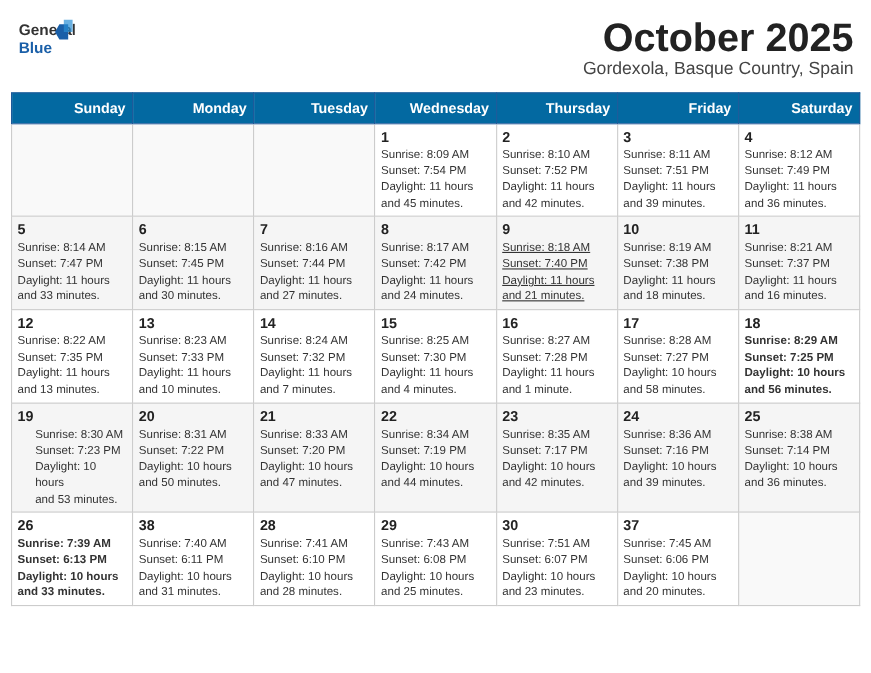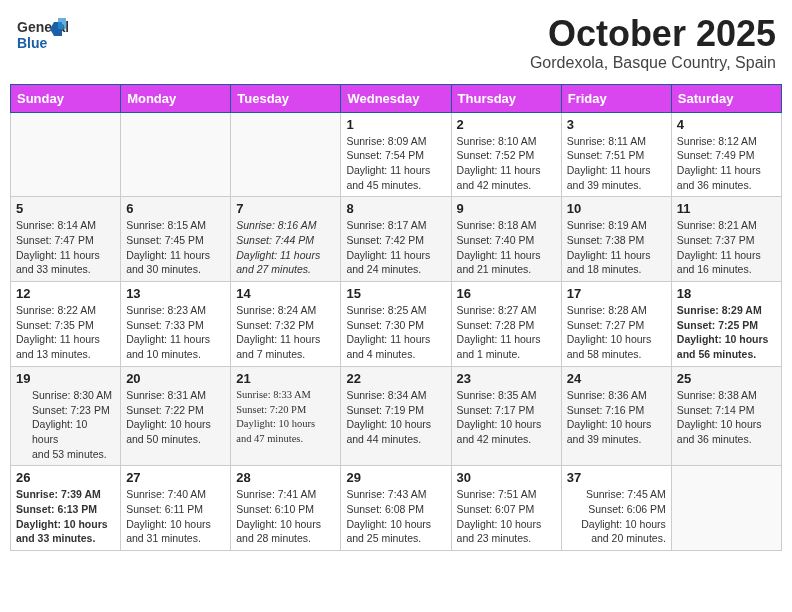--- a/index.html
+++ b/index.html
@@ -29,23 +29,23 @@
     .location-title {
       font-size: 16px;
       color: #444;
     }
     .calendar {
       width: 100%;
       border-collapse: collapse;
       border: 1px solid #ccc;
     }
     .calendar th {
-      background-color: #d946ef;
+      background-color: #0369a1;
       color: #fff;
-      text-align: left;
+      text-align: right;
       padding: 6px 6px;
       font-size: 13px;
       font-weight: bold;
       border: 1px solid #1e5a9a;
     }
     .calendar td {
       border: 1px solid #ccc;
       vertical-align: top;
       padding: 4px 5px;
       width: calc(100% / 7);
@@ -159,35 +159,35 @@
         </td>
         <td>
           <span class="day-num">6</span>
           <div class="day-info" style="white-space: pre-line;">Sunrise: 8:15 AM
 Sunset: 7:45 PM
 Daylight: 11 hours
 and 30 minutes.</div>
         </td>
         <td>
           <span class="day-num">7</span>
-          <div class="day-info" style="white-space: pre-line; font-style: italic;">Sunrise: 8:16 AM
+          <div class="day-info" style="white-space: pre-line;">Sunrise: 8:16 AM
 Sunset: 7:44 PM
 Daylight: 11 hours
 and 27 minutes.</div>
         </td>
         <td>
           <span class="day-num">8</span>
           <div class="day-info" style="white-space: pre-line;">Sunrise: 8:17 AM
 Sunset: 7:42 PM
 Daylight: 11 hours
 and 24 minutes.</div>
         </td>
         <td>
           <span class="day-num">9</span>
-          <div class="day-info" style="white-space: pre-line;">Sunrise: 8:18 AM
+          <div class="day-info" style="white-space: pre-line; text-decoration: underline;">Sunrise: 8:18 AM
 Sunset: 7:40 PM
 Daylight: 11 hours
 and 21 minutes.</div>
         </td>
         <td>
           <span class="day-num">10</span>
           <div class="day-info" style="white-space: pre-line;">Sunrise: 8:19 AM
 Sunset: 7:38 PM
 Daylight: 11 hours
 and 18 minutes.</div>
@@ -261,21 +261,21 @@
         </td>
         <td>
           <span class="day-num">20</span>
           <div class="day-info" style="white-space: pre-line;">Sunrise: 8:31 AM
 Sunset: 7:22 PM
 Daylight: 10 hours
 and 50 minutes.</div>
         </td>
         <td>
           <span class="day-num">21</span>
-          <div class="day-info" style="white-space: pre-line; font-family: Liberation Serif, serif;">Sunrise: 8:33 AM
+          <div class="day-info" style="white-space: pre-line;">Sunrise: 8:33 AM
 Sunset: 7:20 PM
 Daylight: 10 hours
 and 47 minutes.</div>
         </td>
         <td>
           <span class="day-num">22</span>
           <div class="day-info" style="white-space: pre-line;">Sunrise: 8:34 AM
 Sunset: 7:19 PM
 Daylight: 10 hours
 and 44 minutes.</div>
@@ -304,21 +304,21 @@
       </tr>
       <tr>
         <td>
           <span class="day-num">26</span>
           <div class="day-info" style="white-space: pre-line; font-weight: bold;">Sunrise: 7:39 AM
 Sunset: 6:13 PM
 Daylight: 10 hours
 and 33 minutes.</div>
         </td>
         <td>
-          <span class="day-num">27</span>
+          <span class="day-num">38</span>
           <div class="day-info" style="white-space: pre-line;">Sunrise: 7:40 AM
 Sunset: 6:11 PM
 Daylight: 10 hours
 and 31 minutes.</div>
         </td>
         <td>
           <span class="day-num">28</span>
           <div class="day-info" style="white-space: pre-line;">Sunrise: 7:41 AM
 Sunset: 6:10 PM
 Daylight: 10 hours
@@ -333,21 +333,21 @@
         </td>
         <td>
           <span class="day-num">30</span>
           <div class="day-info" style="white-space: pre-line;">Sunrise: 7:51 AM
 Sunset: 6:07 PM
 Daylight: 10 hours
 and 23 minutes.</div>
         </td>
         <td>
           <span class="day-num">37</span>
-          <div class="day-info" style="white-space: pre-line; text-align: right;">Sunrise: 7:45 AM
+          <div class="day-info" style="white-space: pre-line;">Sunrise: 7:45 AM
 Sunset: 6:06 PM
 Daylight: 10 hours
 and 20 minutes.</div>
         </td>
         <td class="empty-cell"></td>
       </tr>
     </tbody>
 </table>
 
 </body></html>

